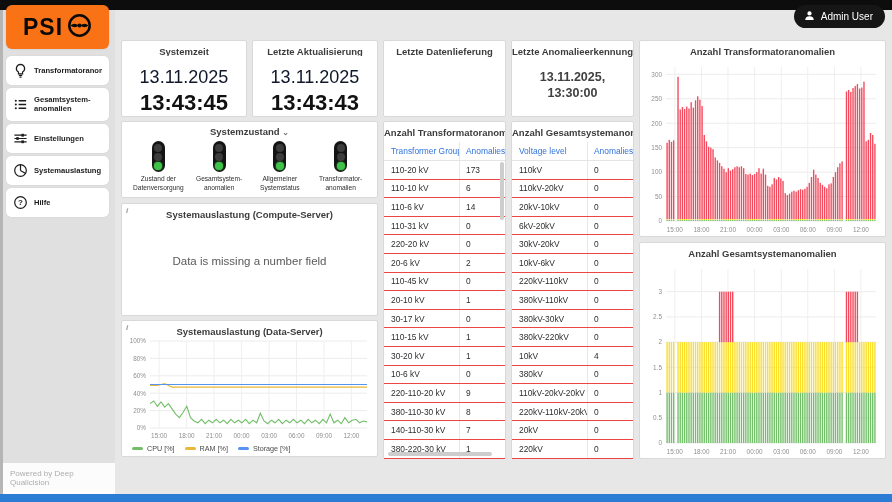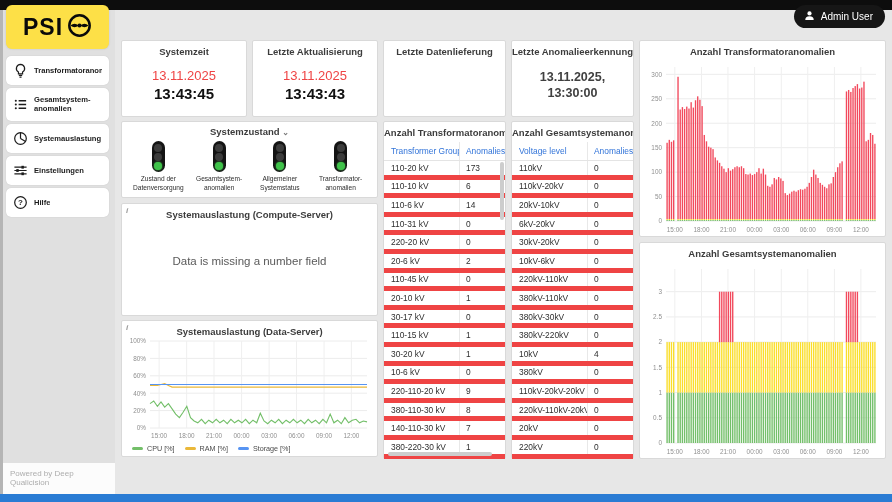--- a/index.html
+++ b/index.html
@@ -4,21 +4,21 @@
 <style>
   * { margin:0; padding:0; box-sizing:border-box; }
   html,body { width:892px; height:502px; overflow:hidden;
     font-family:"Liberation Sans", sans-serif; background:#e7e7e7; position:relative; }
   .topbar { position:absolute; left:0; top:0; width:892px; height:10px; background:#0d0d0d; z-index:1; }
   .bottom-strip { position:absolute; left:0; top:494px; width:892px; height:8px; background:#2a7cd4; z-index:5; }
 
   
   .sidebar { position:absolute; left:0; top:10px; width:115px; height:484px; background:#e0e0e0; z-index:2; }
   .left-edge { position:absolute; left:0; top:0; width:3px; height:100%; background:#b5b5b5; }
-  .logo-card { position:absolute; left:6px; top:-5px; width:103px; height:44px; background:#fde047;
+  .logo-card { position:absolute; left:6px; top:-5px; width:103px; height:44px; background:#f97316;
     border-radius:6px; display:flex; align-items:center; justify-content:center; gap:4px; box-shadow:0 0 2px rgba(0,0,0,.15); }
   .logo-text { font-size:23px; font-weight:900; letter-spacing:1px; color:#0a0a0a; }
   .nav { position:absolute; left:6px; top:46px; width:103px; display:flex; flex-direction:column; gap:3px; }
   .nav-item { background:#fff; border-radius:5px; padding:7px 7px; display:flex; align-items:center; gap:6px;
     cursor:pointer; box-shadow:0 0 1px rgba(0,0,0,.2); min-height:28px; }
   .nav-item .ic { flex:0 0 15px; height:15px; color:#1c1c1c; }
   .nav-label { font-size:7.6px; font-weight:700; color:#1c1c1c; line-height:1.25; overflow:hidden; }
   .sidebar-footer { position:absolute; left:3px; bottom:0; width:112px; background:#fcfcfc;
     font-size:8px; color:#adadad; padding:6px 7px 7px; }
 
@@ -29,22 +29,22 @@
 
   
   .panel { position:absolute; background:#fff; border:1px solid #d9d9d9; border-radius:2px; }
   .panel-title { text-align:center; font-size:9.5px; font-weight:700; color:#3c3c3c; padding-top:5px;
     white-space:nowrap; overflow:hidden; }
   .info-i { position:absolute; left:4px; top:2px; font-size:8px; color:#9a9a9a; font-style:italic;
     font-weight:700; cursor:pointer; }
 
   
   .metric { display:flex; flex-direction:column; align-items:center; }
-  .metric .m-date { font-size:13px; color:#ef4444; margin-top:11px; }
-  .metric .m-time { font-size:15px; font-weight:700; color:#111; margin-top:2px; }
+  .metric .m-date { font-size:18px; color:#0f172a; margin-top:11px; }
+  .metric .m-time { font-size:22px; font-weight:700; color:#111; margin-top:2px; }
   .metric .big-green { margin-top:8px; color:#47a33c; font-size:29px; font-weight:500; }
   .metric .big-green .unit { font-size:14px; font-weight:700; }
   .metric .green-line { color:#404040; font-size:12.5px; font-weight:700; line-height:1.3; }
   .metric .green-wrap { margin-top:12px; text-align:center; }
 
   
   .sz-head { text-align:center; font-size:9.5px; font-weight:700; color:#3c3c3c; padding-top:4px; cursor:pointer; }
   .sz-head .caret { font-size:8px; color:#777; }
   .lights { display:flex; justify-content:space-around; padding:4px 6px 0; }
   .light-unit { display:flex; flex-direction:column; align-items:center; width:58px; }
@@ -52,21 +52,21 @@
     align-items:center; justify-content:space-between; padding:2.5px 0; }
   .bulb { width:8px; height:8px; border-radius:50%; background:#3c3c3c; }
   .bulb.on { background:#3fc24a; box-shadow:0 0 2px #3fc24a; }
   .light-label { font-size:6.6px; color:#2e2e2e; text-align:center; line-height:1.35; margin-top:3px; }
 
   .missing-msg { position:absolute; left:0; right:0; top:46%; text-align:center; font-size:11.5px; color:#5a5a5a; }
 
   
   .tbl { position:absolute; left:0; right:0; top:20px; bottom:2px; font-size:8.4px; }
   .tbl-head { display:flex; height:19px; align-items:center; border-bottom:1px solid #e4e4e4; color:#3274d9; font-weight:400; }
-  .tbl-row { display:flex; height:18.6px; align-items:center; border-bottom:5px solid #ef4444; color:#2e2e2e; }
+  .tbl-row { display:flex; height:18.6px; align-items:center; border-bottom:1px solid #ef4444; color:#2e2e2e; }
   .c1 { width:62%; padding-left:7px; overflow:hidden; white-space:nowrap; }
   .c2 { width:38%; padding-left:6px; border-left:1px solid #e8e8e8; align-self:stretch; display:flex; align-items:center; }
   .tbl-head .c1, .tbl-head .c2 { cursor:pointer; }
   .vscroll { position:absolute; right:1px; top:40px; width:4px; height:58px; background:#cdcdcd; border-radius:2px; }
   .hscroll { position:absolute; left:4px; bottom:2px; height:4px; width:86%; background:#cdcdcd; border-radius:2px; }
 
   
   .chart-body { position:absolute; left:2px; right:2px; top:18px; bottom:2px; }
   svg text { font-family:"Liberation Sans", sans-serif; }
   .legend { position:absolute; left:10px; bottom:3px; display:flex; gap:10px; align-items:center; }
@@ -118,36 +118,36 @@
             <circle cx="3" cy="8" r="1.1" fill="#1c1c1c"></circle>
             <circle cx="3" cy="12" r="1.1" fill="#1c1c1c"></circle>
             <path d="M6 4h8M6 8h8M6 12h8" stroke="#1c1c1c" stroke-width="1.4"></path>
           </svg>
       </span>
       <span class="nav-label">Gesamtsystem-anomalien</span>
     </div>
     <div class="nav-item">
       <span class="ic">
         <svg width="15" height="15" viewBox="0 0 16 16">
-            <circle cx="8" cy="8" r="6.2" fill="none" stroke="#1c1c1c" stroke-width="1.3"></circle>
-            <path d="M8 8V1.8M8 8l5.4 3.2" stroke="#1c1c1c" stroke-width="1.3"></path>
-          </svg>
-      </span>
-      <span class="nav-label">Systemauslastung</span>
-    </div>
-    <div class="nav-item">
-      <span class="ic">
-        <svg width="15" height="15" viewBox="0 0 16 16">
             <path d="M1.5 4.5h13M1.5 8h13M1.5 11.5h13" stroke="#1c1c1c" stroke-width="1.3"></path>
             <rect x="9" y="3" width="2.6" height="3" fill="#1c1c1c"></rect>
             <rect x="3.5" y="6.5" width="2.6" height="3" fill="#1c1c1c"></rect>
             <rect x="9" y="10" width="2.6" height="3" fill="#1c1c1c"></rect>
           </svg>
       </span>
       <span class="nav-label">Einstellungen</span>
+    </div>
+    <div class="nav-item">
+      <span class="ic">
+        <svg width="15" height="15" viewBox="0 0 16 16">
+            <circle cx="8" cy="8" r="6.2" fill="none" stroke="#1c1c1c" stroke-width="1.3"></circle>
+            <path d="M8 8V1.8M8 8l5.4 3.2" stroke="#1c1c1c" stroke-width="1.3"></path>
+          </svg>
+      </span>
+      <span class="nav-label">Systemauslastung</span>
     </div>
     <div class="nav-item">
       <span class="ic">
         <svg width="15" height="15" viewBox="0 0 16 16">
             <circle cx="8" cy="8" r="6.2" fill="none" stroke="#1c1c1c" stroke-width="1.3"></circle>
             <text x="8" y="11" text-anchor="middle" font-size="8.5" font-weight="bold" fill="#1c1c1c">?</text>
           </svg>
       </span>
       <span class="nav-label">Hilfe</span>
     </div>

